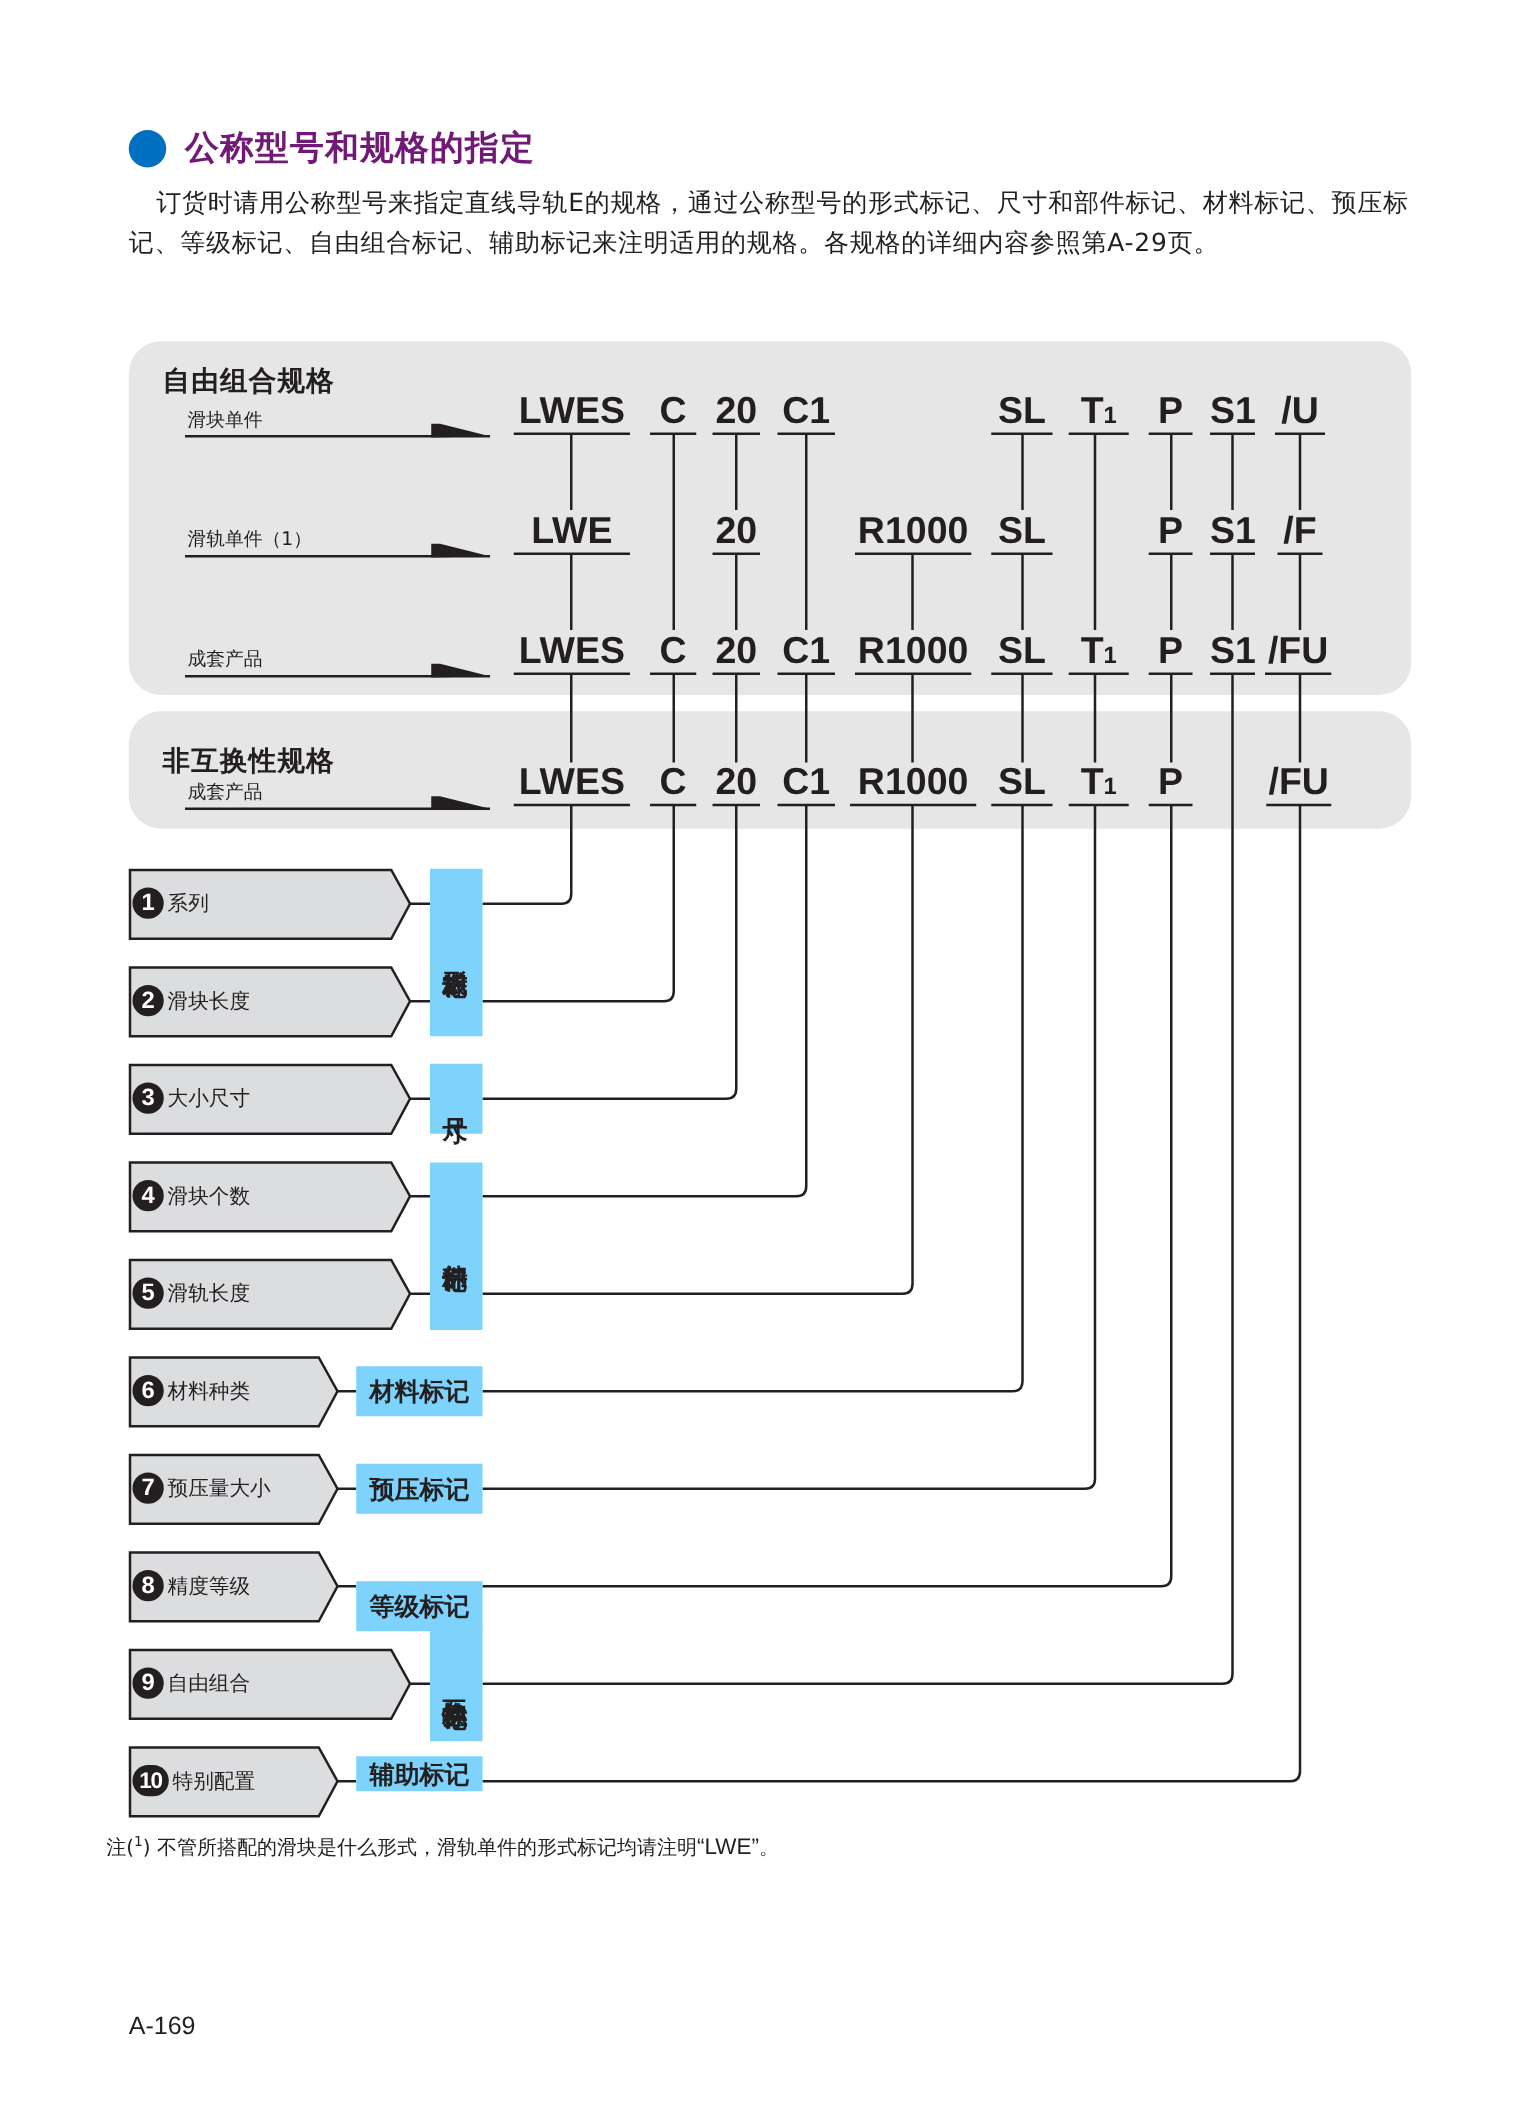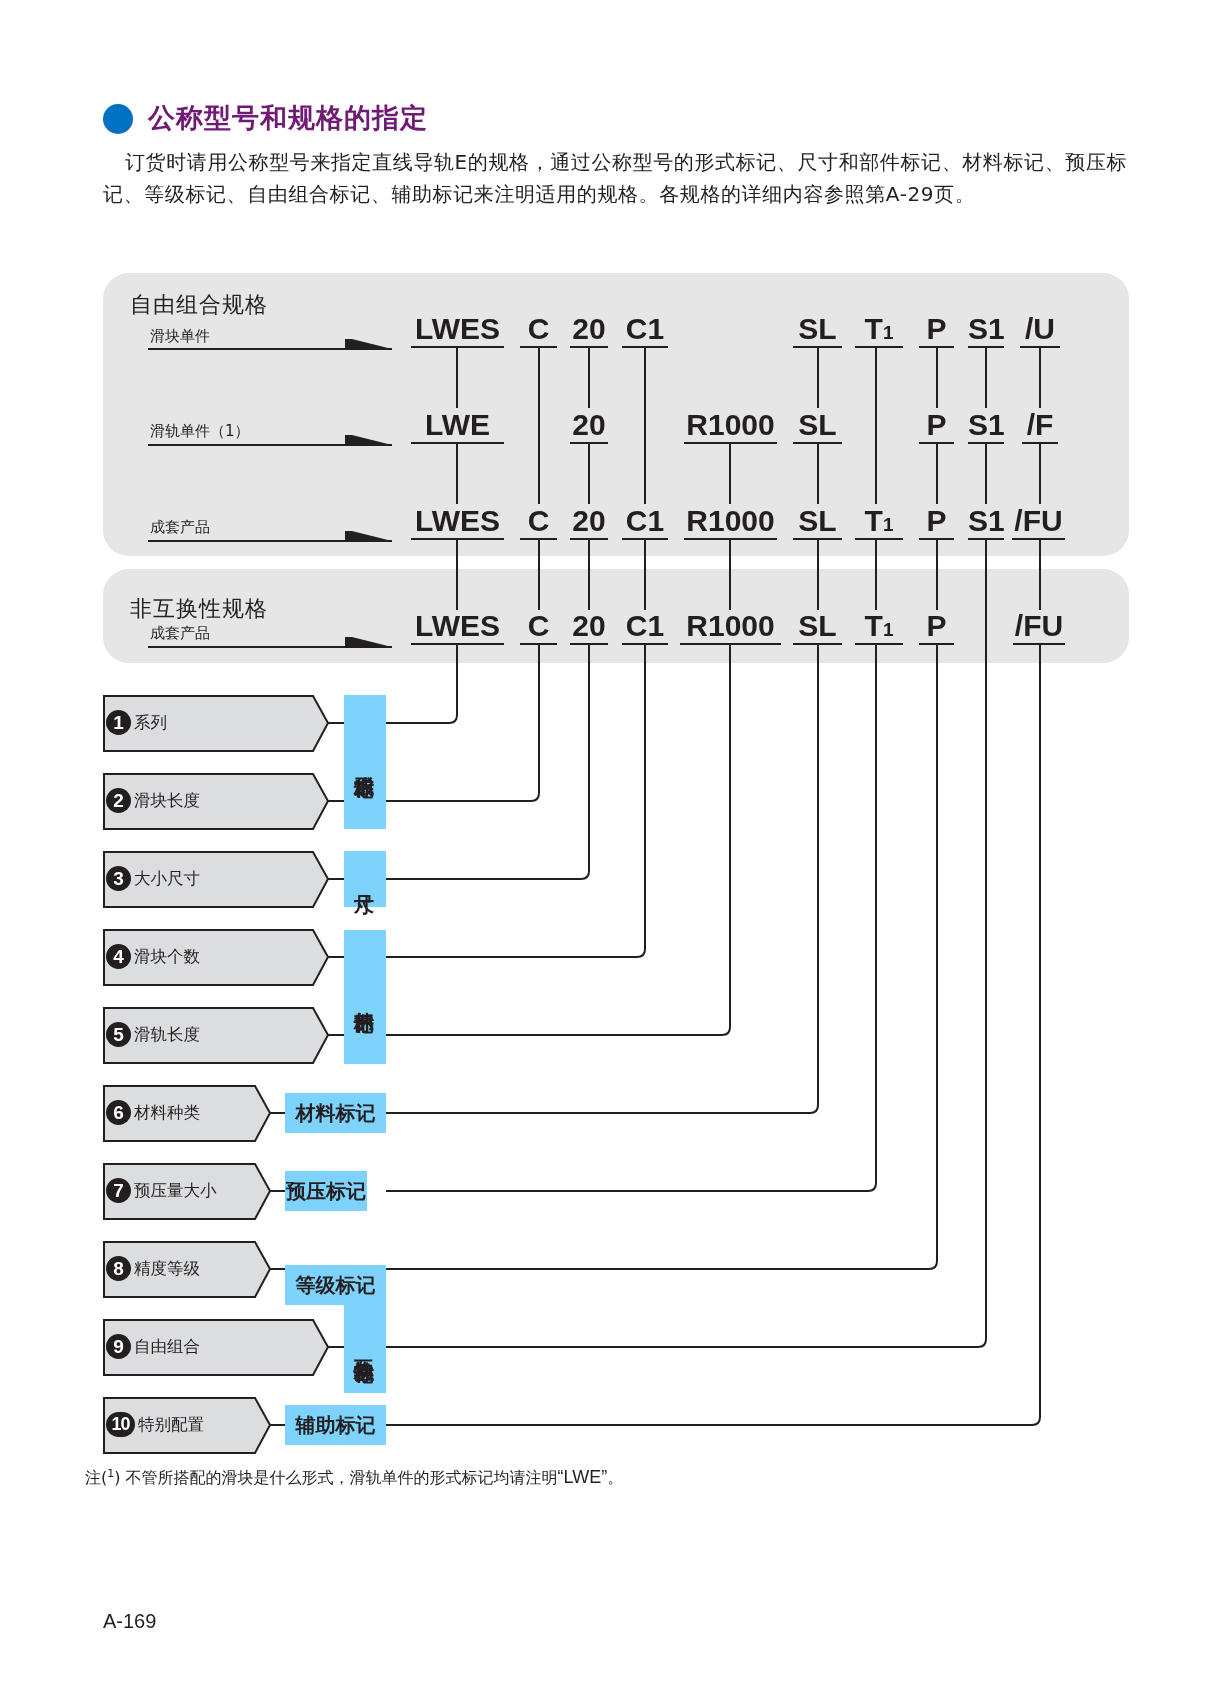--- a/index.html
+++ b/index.html
@@ -4,21 +4,21 @@
 <style>
   html, body { margin:0; padding:0; background:#ffffff; }
   body { width:1213px; height:1701px; position:relative; overflow:hidden;
          font-family:"DejaVu Sans", "Liberation Sans", sans-serif; color:#231f20; }
   .abs { position:absolute; }
   .title-dot { left:103px; top:104px; width:30px; height:30px; border-radius:50%; background:#0070c0; }
   .title { left:148px; top:100px; font-size:27px; font-weight:bold; color:#701a75; letter-spacing:1px; white-space:nowrap; }
   .intro { left:103px; top:146px; width:1030px; font-size:20px; line-height:32px; letter-spacing:0.6px; }
   .intro p { margin:0; text-indent:22px; }
   .panel { background:#e6e6e6; border-radius:26px; }
-  .panel-title { font-size:22px; font-weight:normal; white-space:nowrap; letter-spacing:1px; }
+  .panel-title { font-size:22px; font-weight:bold; white-space:nowrap; letter-spacing:1px; }
   .row-label { font-size:15px; white-space:nowrap; }
   .code { font-family:"Liberation Sans", sans-serif; font-weight:bold; font-size:30px; text-align:center; white-space:nowrap; line-height:30px; }
   .code sub { font-size:19px; vertical-align:baseline; position:relative; top:0; }
   .tag-label { font-size:16.5px; white-space:nowrap; display:flex; align-items:center; }
   .num { display:inline-flex; align-items:center; justify-content:center; width:25px; height:25px; border-radius:50%;
          background:#231f20; color:#fff; font-family:"Liberation Sans", sans-serif; font-weight:bold; font-size:19px; margin-right:3px; }
   .num.wide { width:29px; border-radius:13px; font-size:18px; letter-spacing:-1px; }
   .grp { background:#7dd3fc; display:flex; align-items:center; justify-content:center; font-size:20px;font-weight:bold; }
   .grp.v { writing-mode:vertical-rl; letter-spacing:1px; }
   .note { left:85px; top:1467px; font-size:16px; white-space:nowrap; }
@@ -245,22 +245,22 @@
   </div>
 <div class="abs tag-label" style="left:106px;top:1412px;">
     <span class="num wide">10</span>
     <span>特别配置</span>
   </div>
 
 <div class="abs grp v" style="left:344px;top:695px;width:42px;height:134px;">形式标记</div>
 <div class="abs grp v" style="left:344px;top:851px;width:42px;height:56px;">尺寸</div>
 <div class="abs grp v" style="left:344px;top:930px;width:42px;height:134px;">部件标记</div>
 <div class="abs grp" style="left:285px;top:1093px;width:101px;height:40px;">材料标记</div>
-<div class="abs grp" style="left:285px;top:1171px;width:82px;height:40px;">预压标记</div>
+<div class="abs grp" style="left:285px;top:1171px;width:101px;height:40px;">预压标记</div>
 <div class="abs grp" style="left:285px;top:1249px;width:101px;height:40px;margin-top:16px;">等级标记</div>
 <div class="abs grp v" style="left:344px;top:1300px;width:42px;height:93px;">互换性标记</div>
-<div class="abs grp" style="left:285px;top:1405px;width:101px;height:40px;">辅助标记</div>
+<div class="abs grp" style="left:285px;top:1405px;width:101px;height:28px;">辅助标记</div>
 
 <div class="abs note">
   <span>注</span>(<sup>1</sup>) <span>不管所搭配的滑块是什么形式，滑轨单件的形式标记均请注明</span><span class="lwe">“LWE”</span><span>。</span>
 </div>
 
 <div class="abs pageno">A-169</div>
 
 </body></html>

